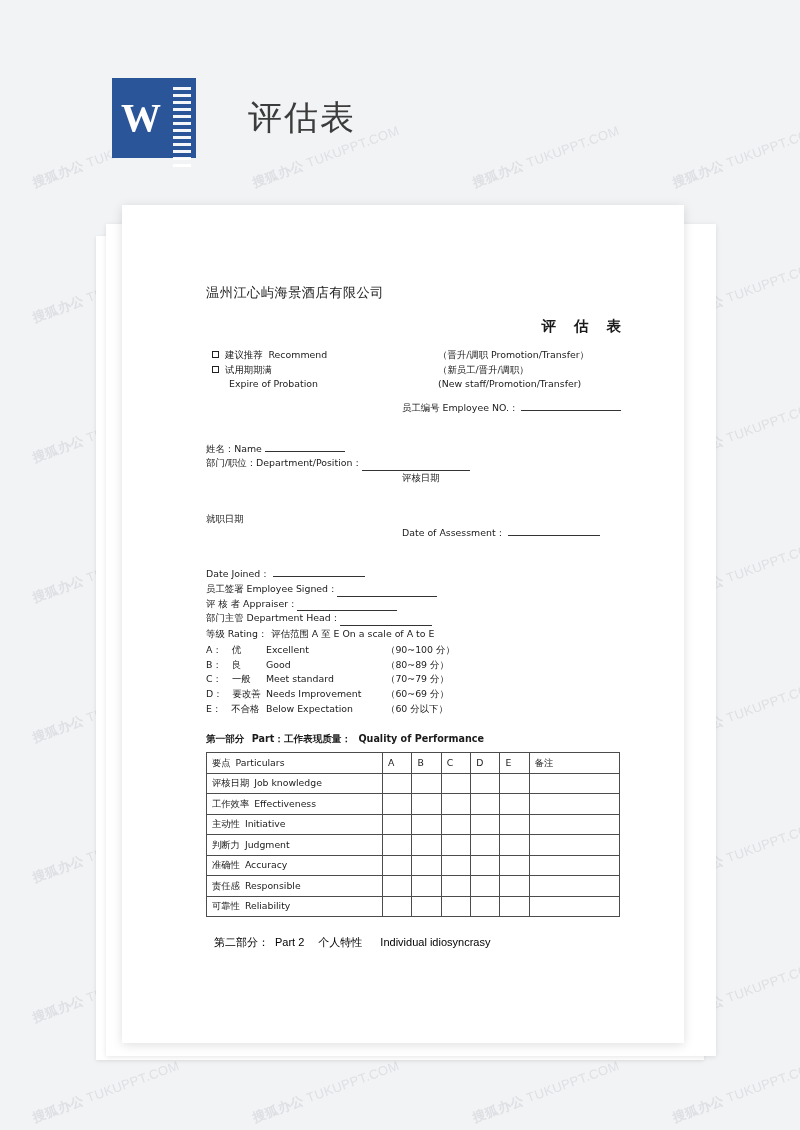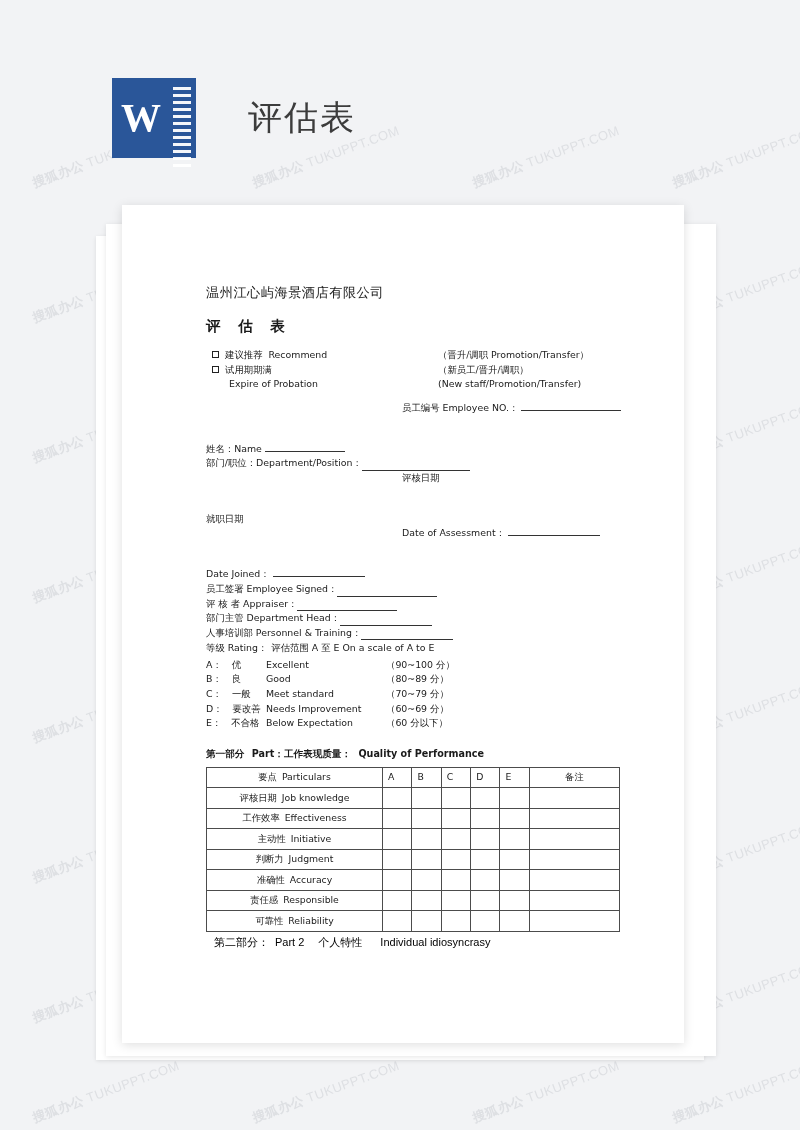--- a/index.html
+++ b/index.html
@@ -98,26 +98,26 @@
 
   .company {
     text-align: left;
     font-weight: normal;
     font-size: 13.2px;
     letter-spacing: .5px;
     margin: 0 0 12px 0;
     font-family: "DejaVu Sans", sans-serif;
   }
   .form-title {
-    text-align: left;
+    text-align: right;
     font-weight: bold;
     font-size: 14.5px;
     letter-spacing: 7px;
     margin: 12px 0 10px 0;
-    font-family: Liberation Serif, serif;
+    font-family: Liberation Sans, sans-serif;
   }
 
   .chk-row {
     display: flex;
     align-items: baseline;
     margin-left: 6px;
   }
   .chk-box {
     display: inline-block;
     width: 7px; height: 7px;
@@ -169,21 +169,21 @@
     border-collapse: collapse;
     width: 414px;
     table-layout: fixed;
   }
   table.grid td, table.grid th {
     border: 1px solid #4c4c4c;
     height: 20.5px;
     padding: 1px 5px;
     font-weight: normal;
     font-size: 9.3px;
-    text-align: center;
+    text-align: left;
     vertical-align: middle;
   }
   table.grid .c-part { width: 168px; }
   table.grid .c-g { width: 28px; text-align: center; }
   table.grid .c-note { width: 86px; }
   .cell-cn { margin-right: 5px; }
 
   .part2 {
     position: absolute;
     left: 92px; top: 730px;
@@ -346,25 +346,20 @@
           <span>Appraiser：</span>
           <span class="uline u100"></span>
         </div>
 
         <div class="fl">
           <span>部门主管</span>&nbsp;
           <span>Department  Head：</span>
           <span class="uline u92"></span>
         </div>
 
-        <div class="fl">
-          <span>人事培训部</span>&nbsp;
-          <span>Personnel &amp; Training：</span>
-          <span class="uline u92"></span>
-        </div>
       </div>
 
       <div class="fl" style="margin-top:1px;">
         <span>等级 Rating：</span>
         <span style="margin-left:4px;">评估范围 A 至 E On a scale of A to E</span>
       </div>
 
       <div class="rating-list">
         <div class="rating-row">
           <span class="c1"><span>A：</span><span style="margin-left:10px;">优</span></span>

